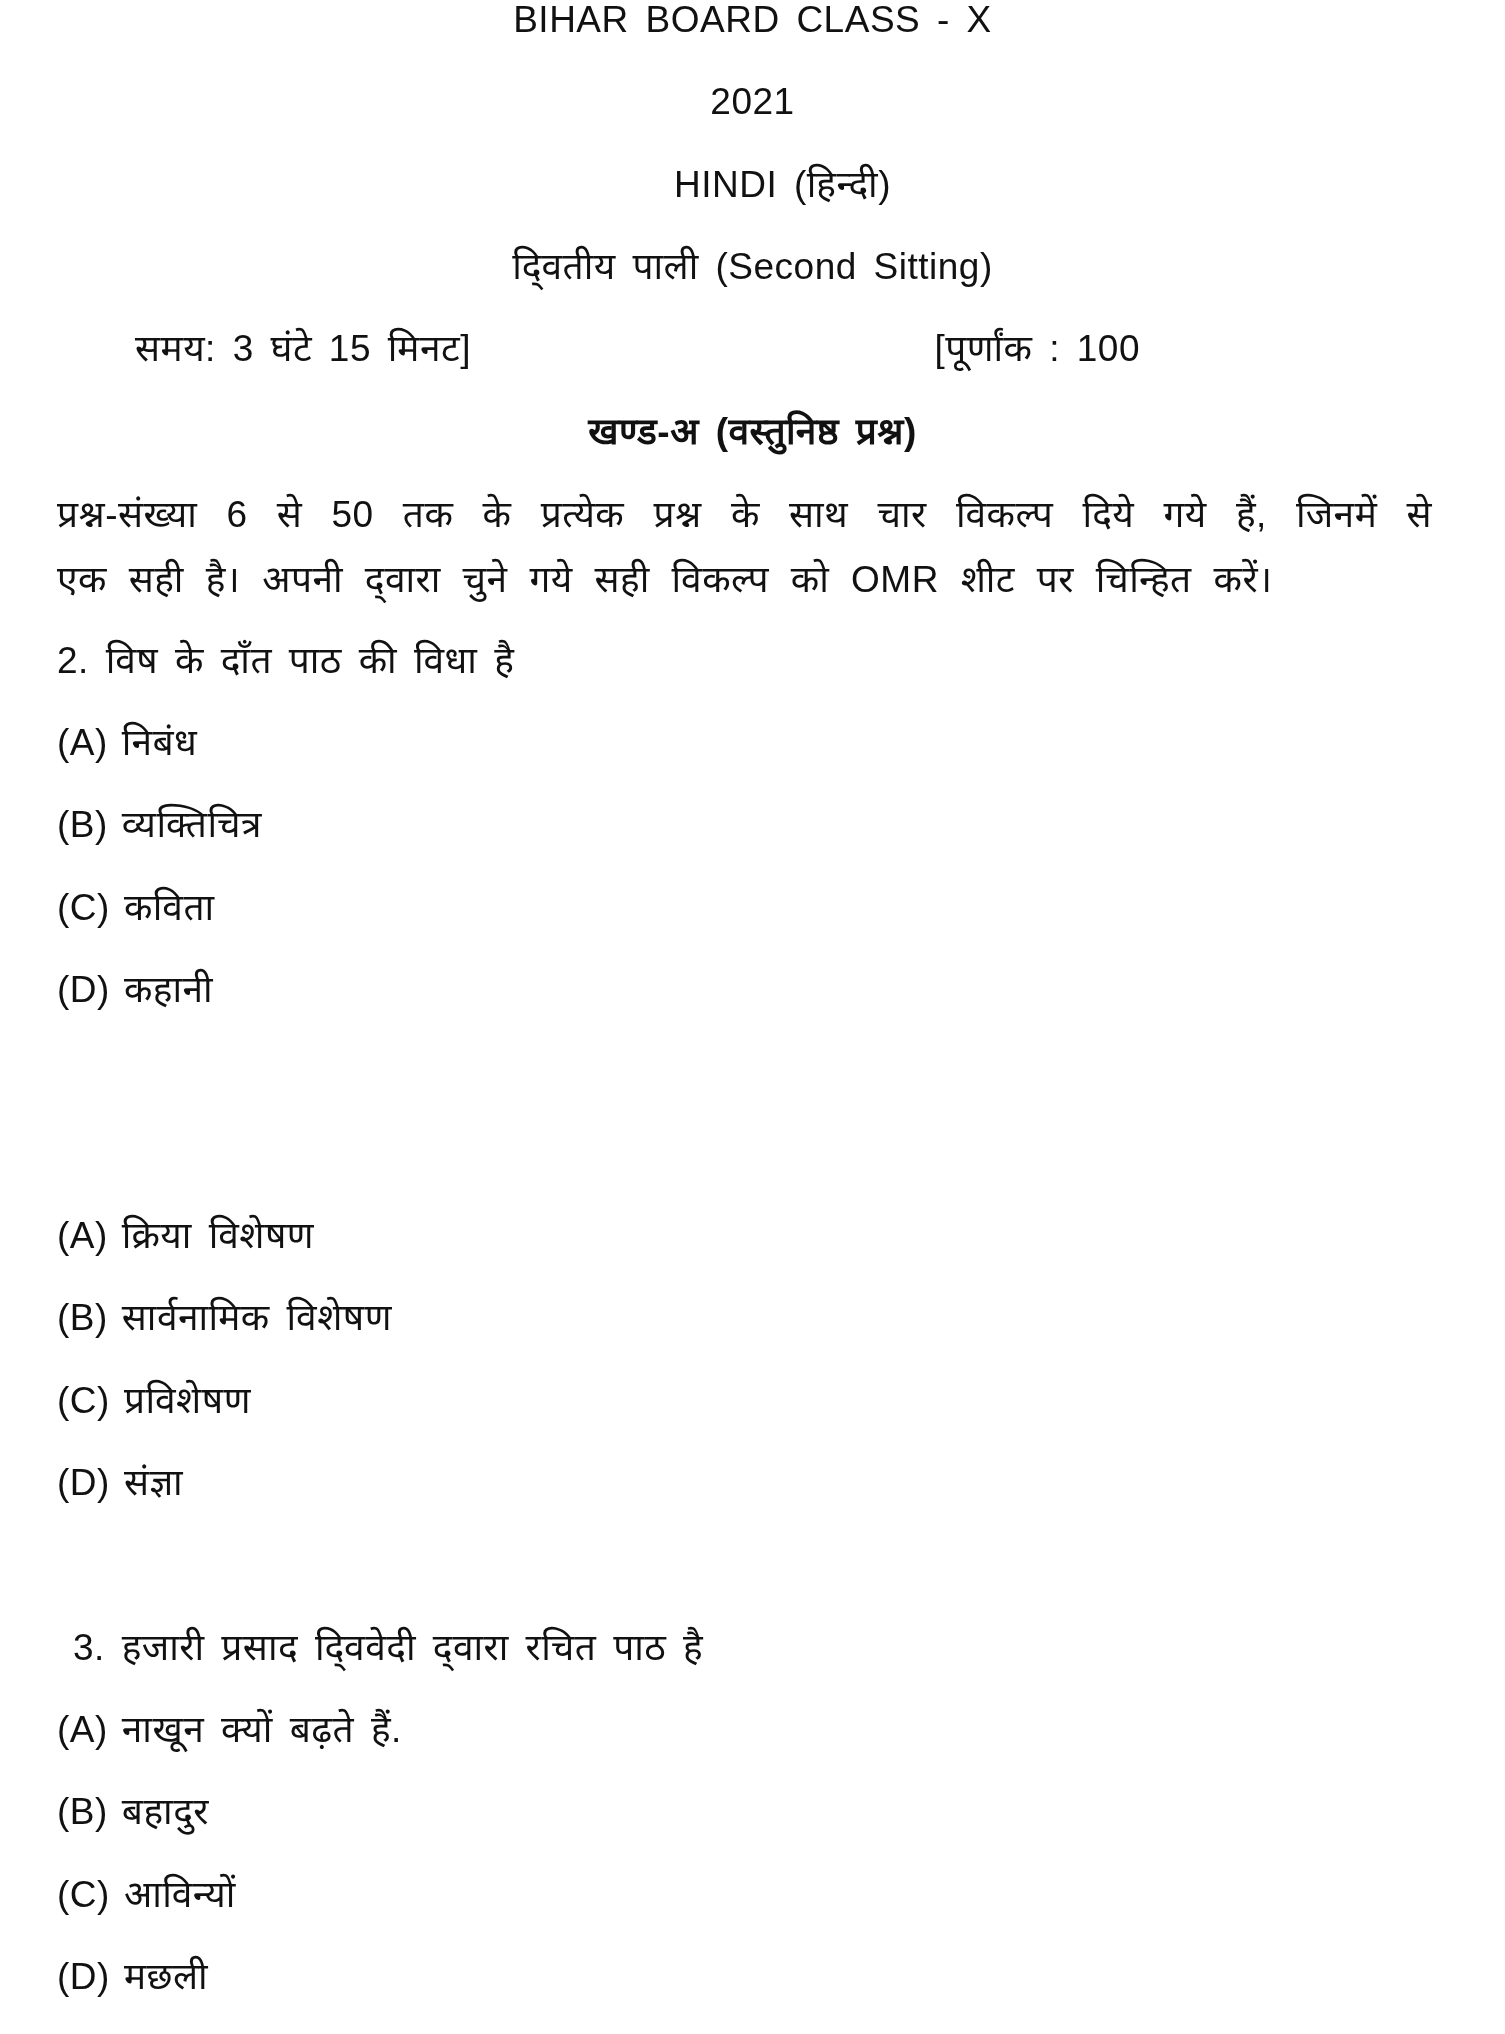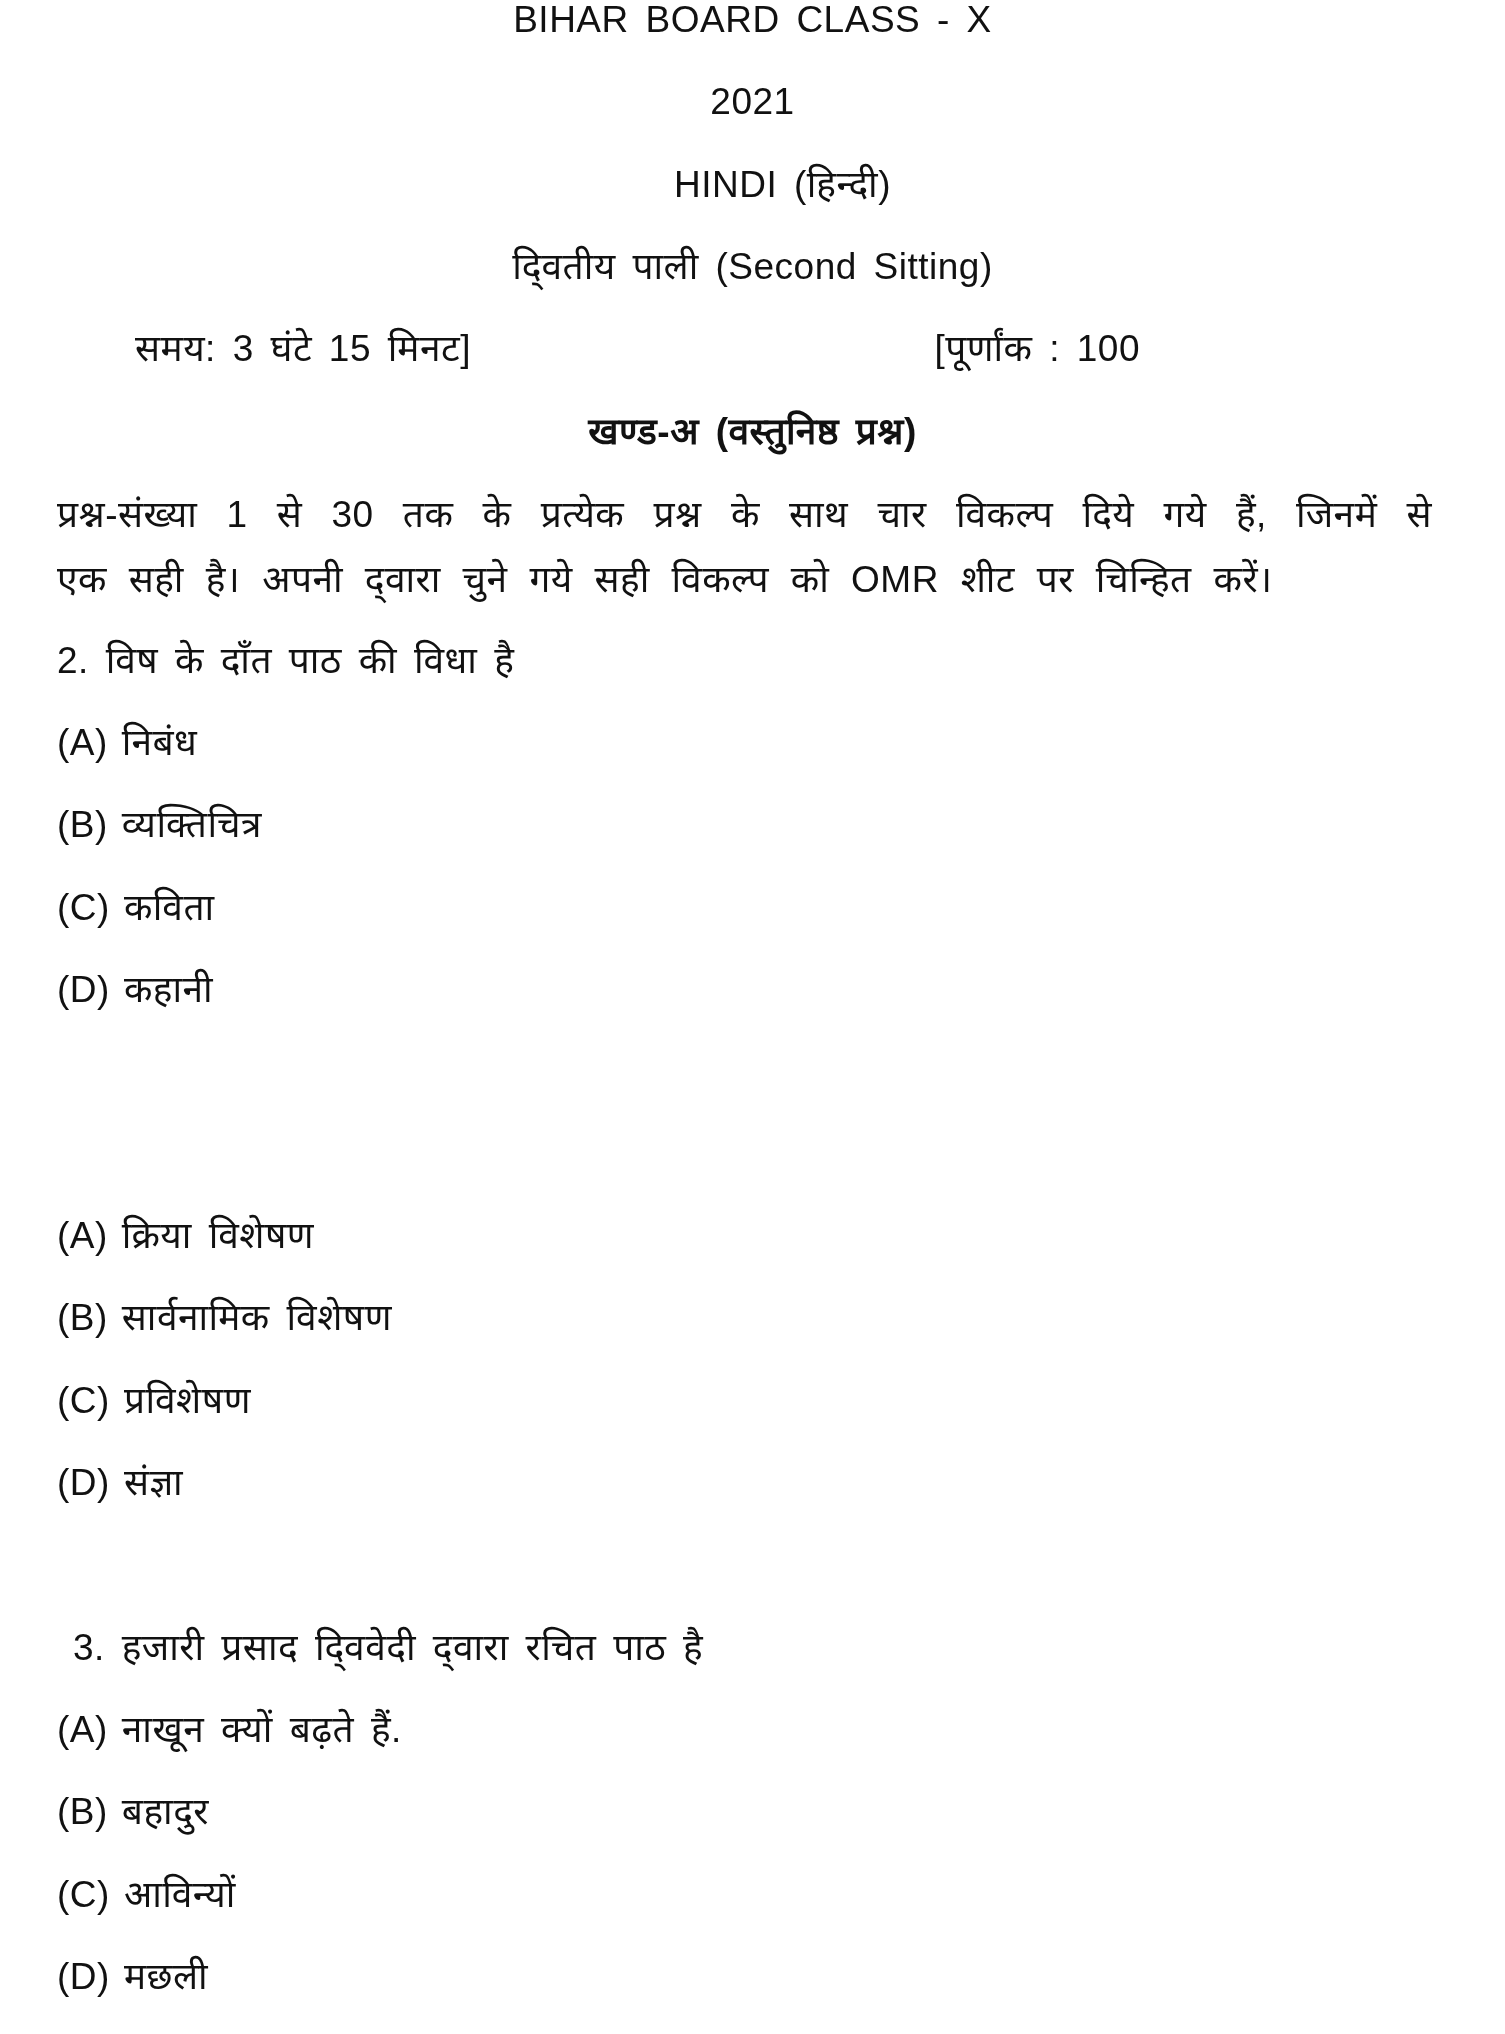--- a/index.html
+++ b/index.html
@@ -58,21 +58,21 @@
   <div class="line center" style="top:-2px;">BIHAR BOARD CLASS - X</div>
   <div class="line center" style="top:80px;">2021</div>
   <div class="line center" style="top:163px;padding-left:30px;">HINDI (हिन्दी)</div>
   <div class="line center" style="top:245px;">द्‍वितीय पाली (Second Sitting)</div>
 
   <div class="line left-col" style="top:327px; left:90px;">समय: 3 घंटे 15 मिनट]</div>
   <div class="line right-col" style="top:327px;">[पूर्णांक : 100</div>
 
   <div class="line center bold" style="top:410px;">खण्ड-अ (वस्तुनिष्ठ प्रश्न)</div>
 
-  <div class="line justify" style="top:493px;">प्रश्न-संख्या 1 से 30 तक के प्रत्येक प्रश्न के साथ चार विकल्प दिये गये हैं, जिनमें से</div>
+  <div class="line justify" style="top:493px;">प्रश्न-संख्या 6 से 50 तक के प्रत्येक प्रश्न के साथ चार विकल्प दिये गये हैं, जिनमें से</div>
   <div class="line justify" style="top:558px; text-align-last:left; word-spacing:11px;">एक सही है। अपनी द्‍वारा चुने गये सही विकल्प को OMR शीट पर चिन्हित करें।</div>
 
   <div class="line q-stem" style="top:639px;">2. विष के दाँत पाठ की विधा है</div>
   <div class="line opt" style="top:721px;">
     <span class="opt-label">(A)</span><span>निबंध</span>
   </div>
   <div class="line opt" style="top:803px;">
     <span class="opt-label">(B)</span><span>व्यक्तिचित्र</span>
   </div>
   <div class="line opt" style="top:886px;">

